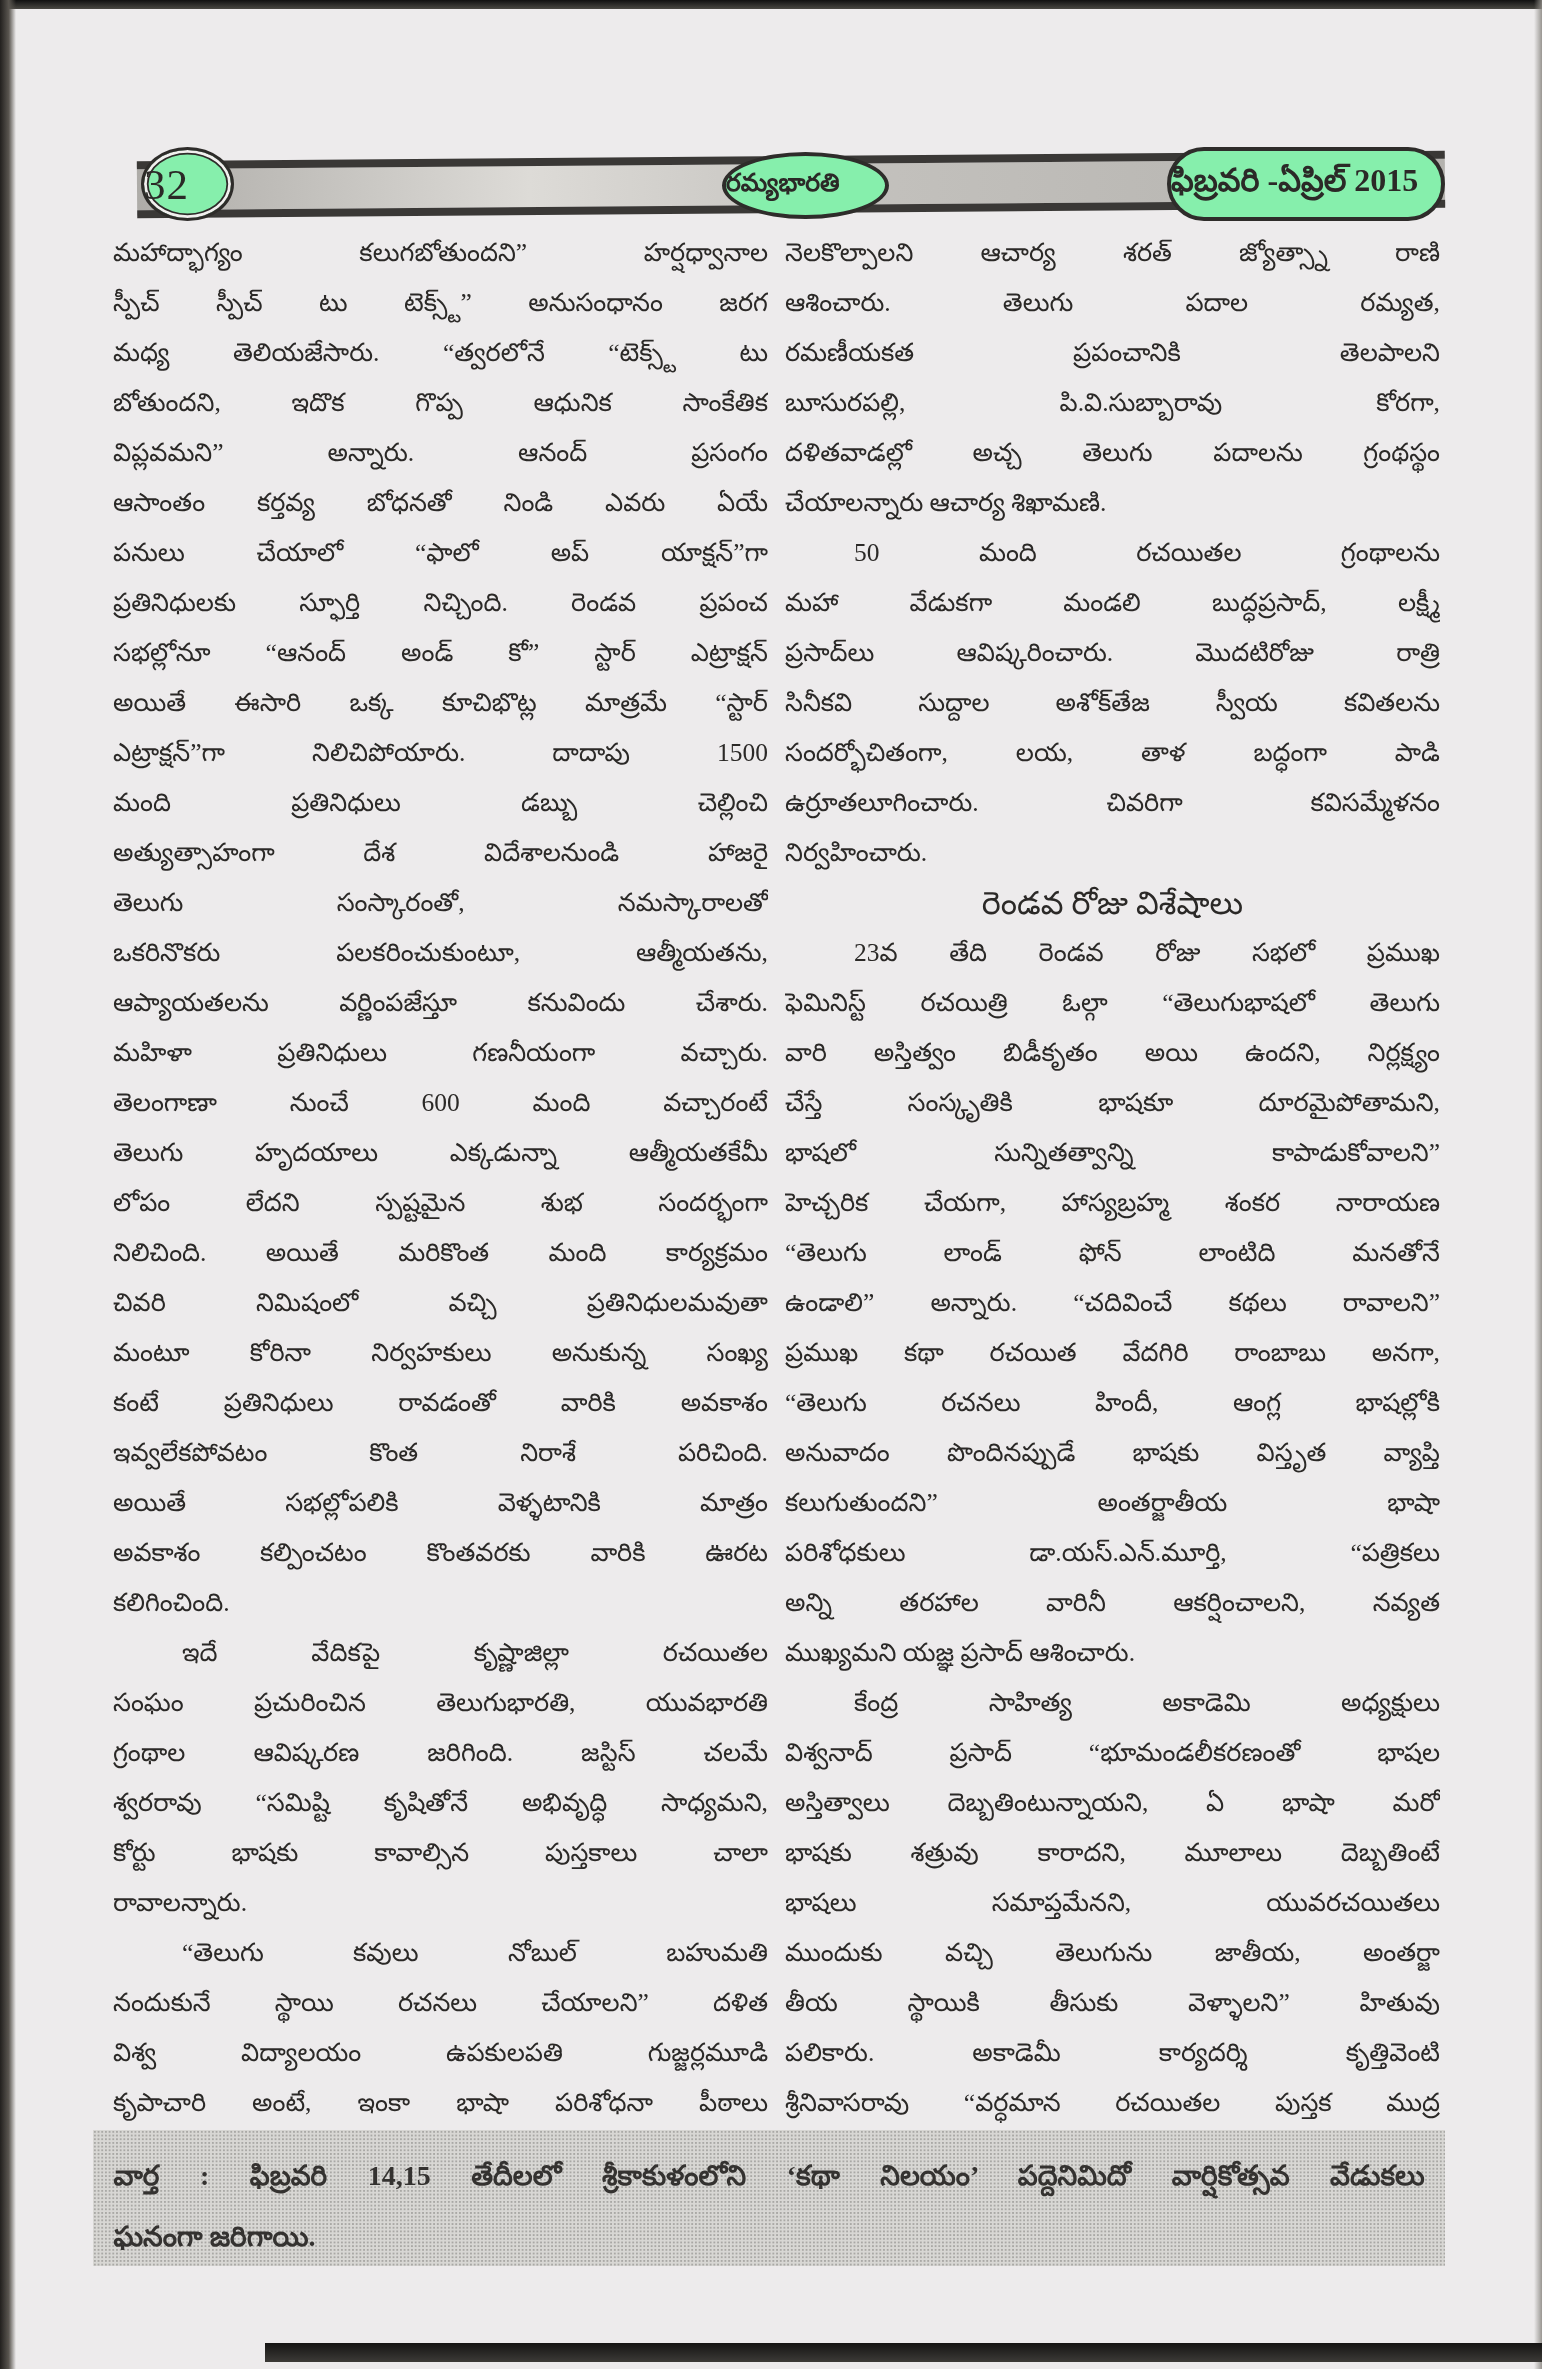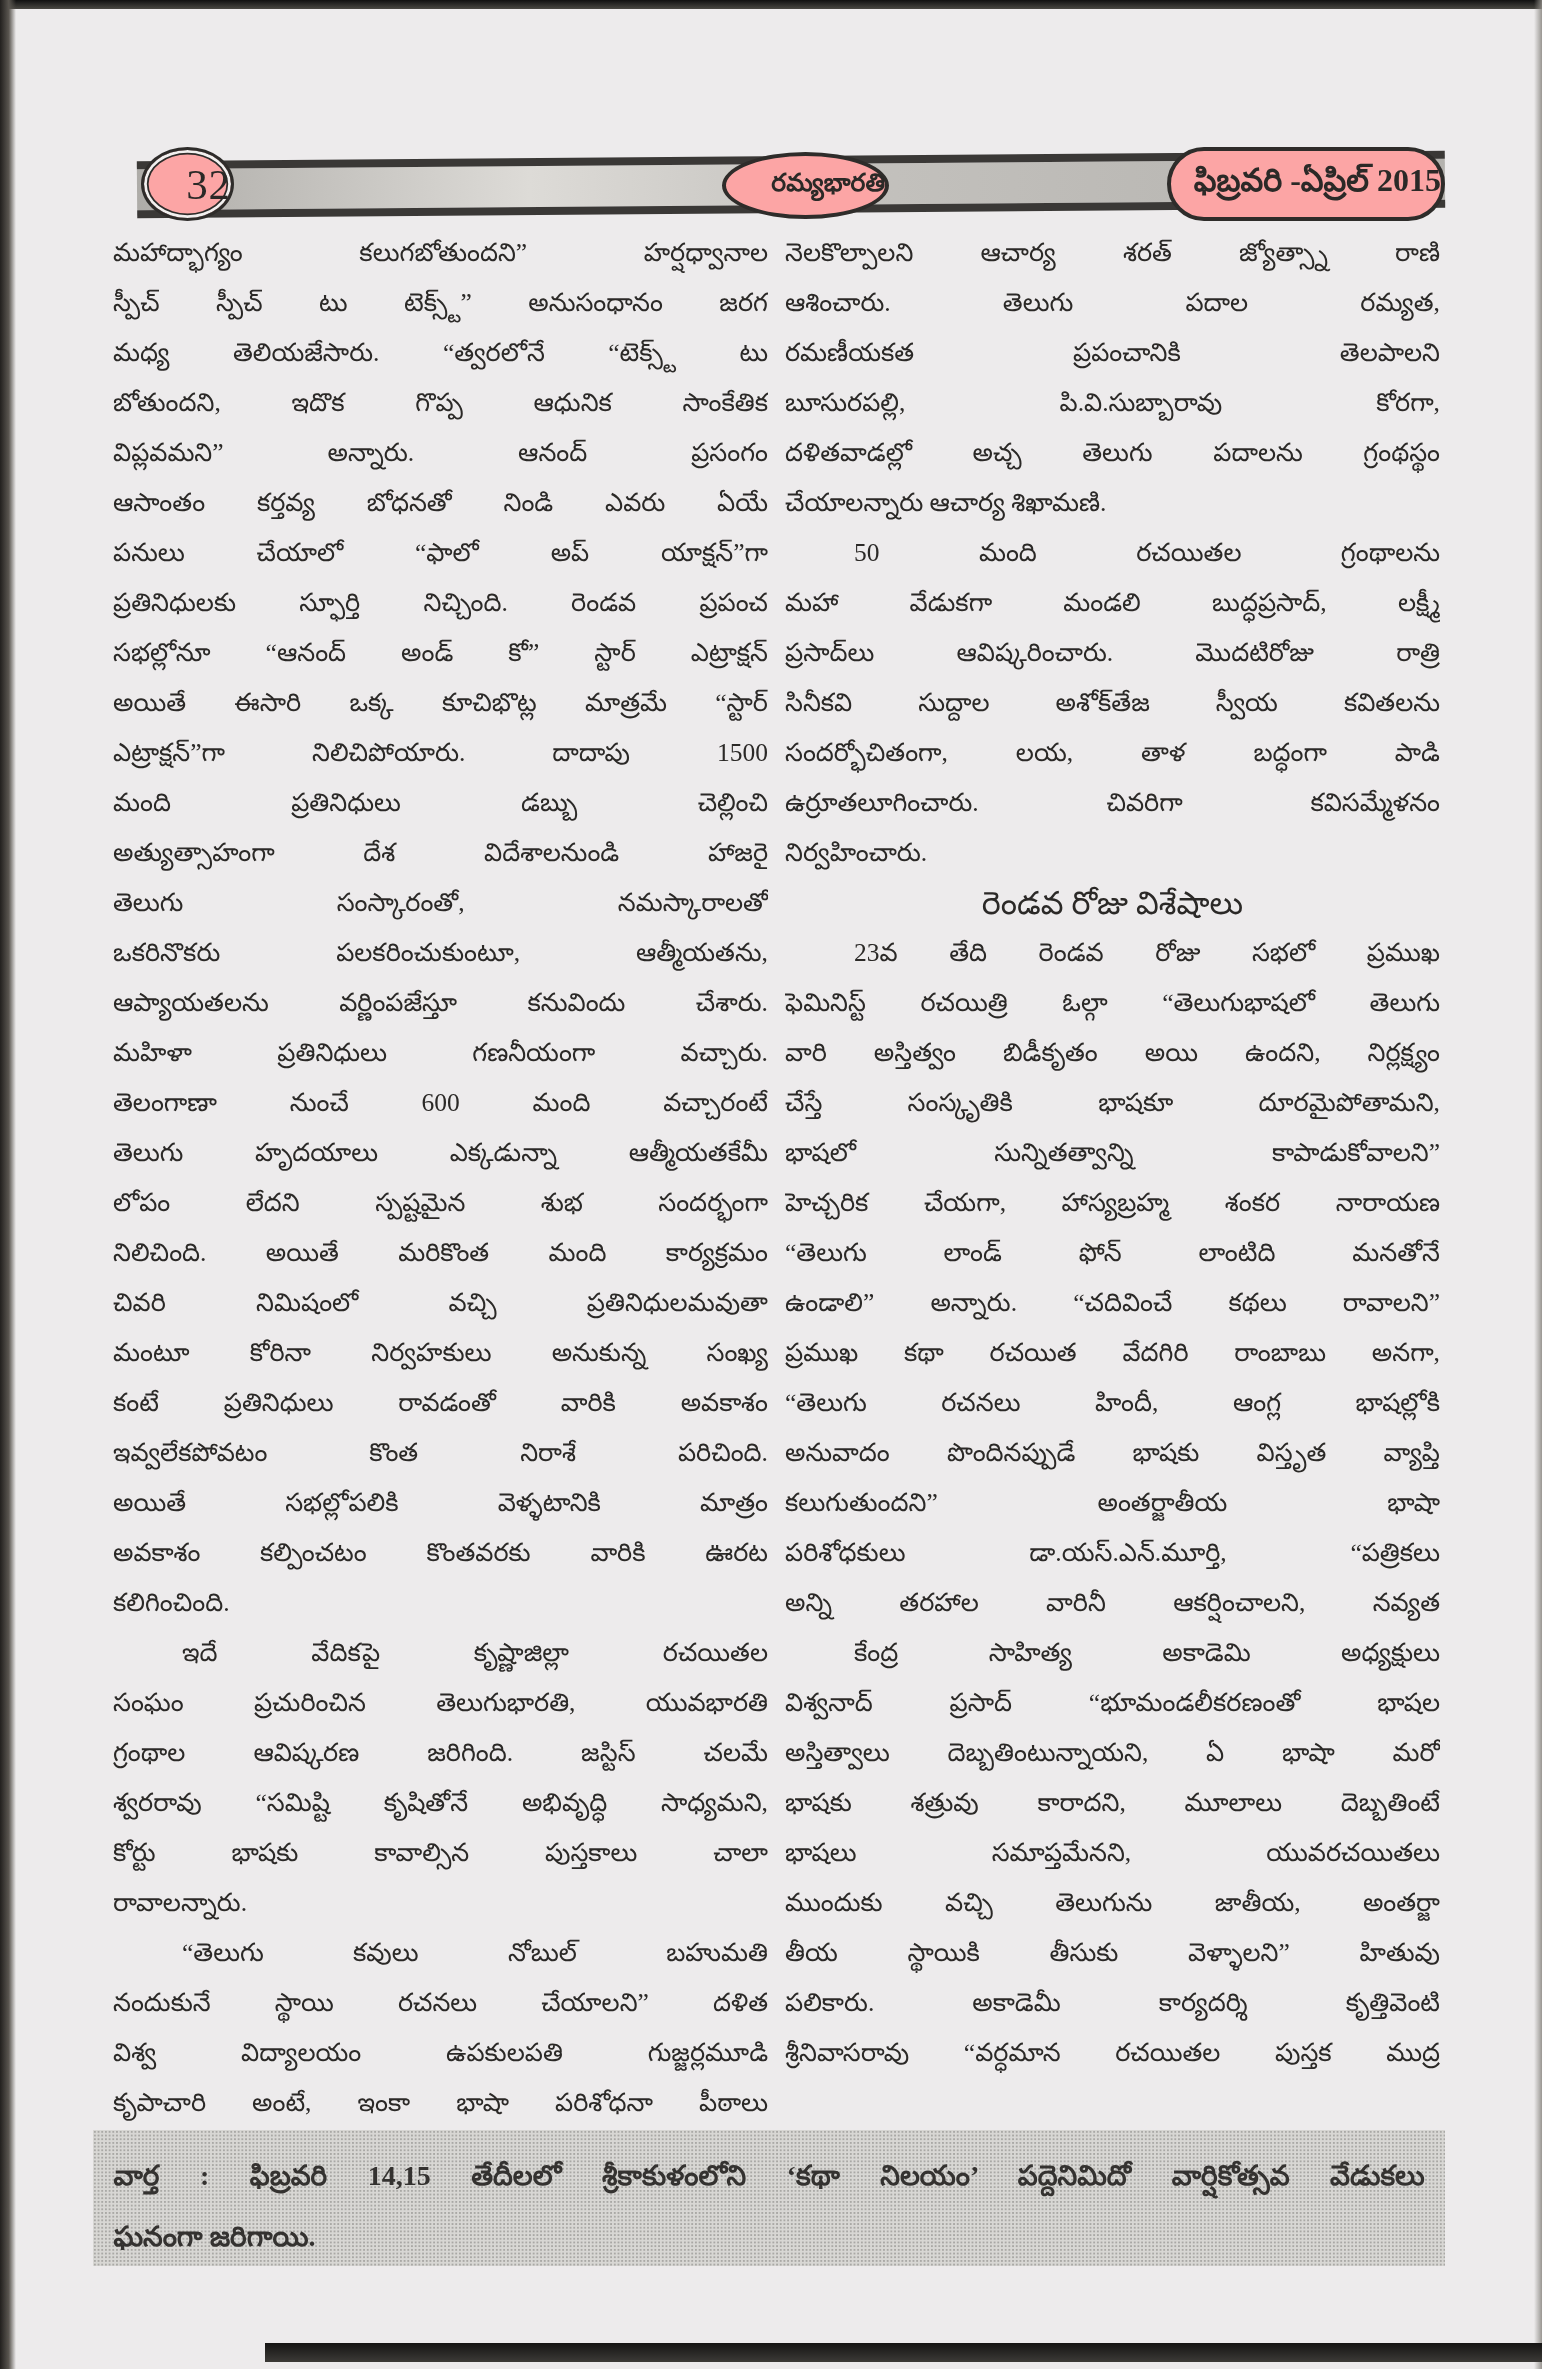--- a/index.html
+++ b/index.html
@@ -20,22 +20,22 @@
                  background:linear-gradient(#151413,#3c3a37); }
 
   
   .header-band {
     position:absolute; left:137px; top:156px; width:1308px; height:41px;
     border-top:8.3px solid #3a3836; border-bottom:8.3px solid #3a3836;
     background:linear-gradient(90deg,#aeaca8,#dddbd7 30%,#c3c1bd 55%,#b4b2ae);
     transform:rotate(-0.45deg);
   }
   .badge {
-    position:absolute; box-sizing:border-box; background:#fca5a5;
-    border:3.7px solid #2e2c2a; display:flex; align-items:center; justify-content:flex-end;
+    position:absolute; box-sizing:border-box; background:#86efac;
+    border:3.7px solid #2e2c2a; display:flex; align-items:center; justify-content:flex-start;
   }
   .page-num-badge {
     left:141px; top:147px; width:93px; height:74px; border-radius:50%;
     box-shadow:inset 0 0 0 2.8px #f2f0ef, inset 0 0 0 4.6px #2e2c2a;
     font-size:43px; letter-spacing:0.9px;
   }
   .magazine-title-badge {
     left:722px; top:152px; width:167px; height:67px; border-radius:50%;
     border-width:4.6px; font-weight:bold; font-size:25px;
   }
@@ -154,20 +154,21 @@
     <div class="line">భాషలో సున్నితత్వాన్ని కాపాడుకోవాలని”</div>
     <div class="line">హెచ్చరిక చేయగా, హాస్యబ్రహ్మ శంకర నారాయణ</div>
     <div class="line">“తెలుగు లాండ్ ఫోన్ లాంటిది మనతోనే</div>
     <div class="line">ఉండాలి” అన్నారు. “చదివించే కథలు రావాలని”</div>
     <div class="line">ప్రముఖ కథా రచయిత వేదగిరి రాంబాబు అనగా,</div>
     <div class="line">“తెలుగు రచనలు హిందీ, ఆంగ్ల భాషల్లోకి</div>
     <div class="line">అనువాదం పొందినప్పుడే భాషకు విస్తృత వ్యాప్తి</div>
     <div class="line">కలుగుతుందని” అంతర్జాతీయ భాషా</div>
     <div class="line">పరిశోధకులు డా.యస్.ఎన్.మూర్తి, “పత్రికలు</div>
     <div class="line">అన్ని తరహాల వారినీ ఆకర్షించాలని, నవ్యత</div>
+    <div class="line short">ముఖ్యమని యజ్ఞ ప్రసాద్ ఆశించారు.</div>
     <div class="line indent">కేంద్ర సాహిత్య అకాడెమి అధ్యక్షులు</div>
     <div class="line">విశ్వనాద్ ప్రసాద్ “భూమండలీకరణంతో భాషల</div>
     <div class="line">అస్తిత్వాలు దెబ్బతింటున్నాయని, ఏ భాషా మరో</div>
     <div class="line">భాషకు శత్రువు కారాదని, మూలాలు దెబ్బతింటే</div>
     <div class="line">భాషలు సమాప్తమేనని, యువరచయితలు</div>
     <div class="line">ముందుకు వచ్చి తెలుగును జాతీయ, అంతర్జా</div>
     <div class="line">తీయ స్థాయికి తీసుకు వెళ్ళాలని” హితువు</div>
     <div class="line">పలికారు. అకాడెమీ కార్యదర్శి కృత్తివెంటి</div>
     <div class="line">శ్రీనివాసరావు “వర్ధమాన రచయితల పుస్తక ముద్ర</div>
   </div>

